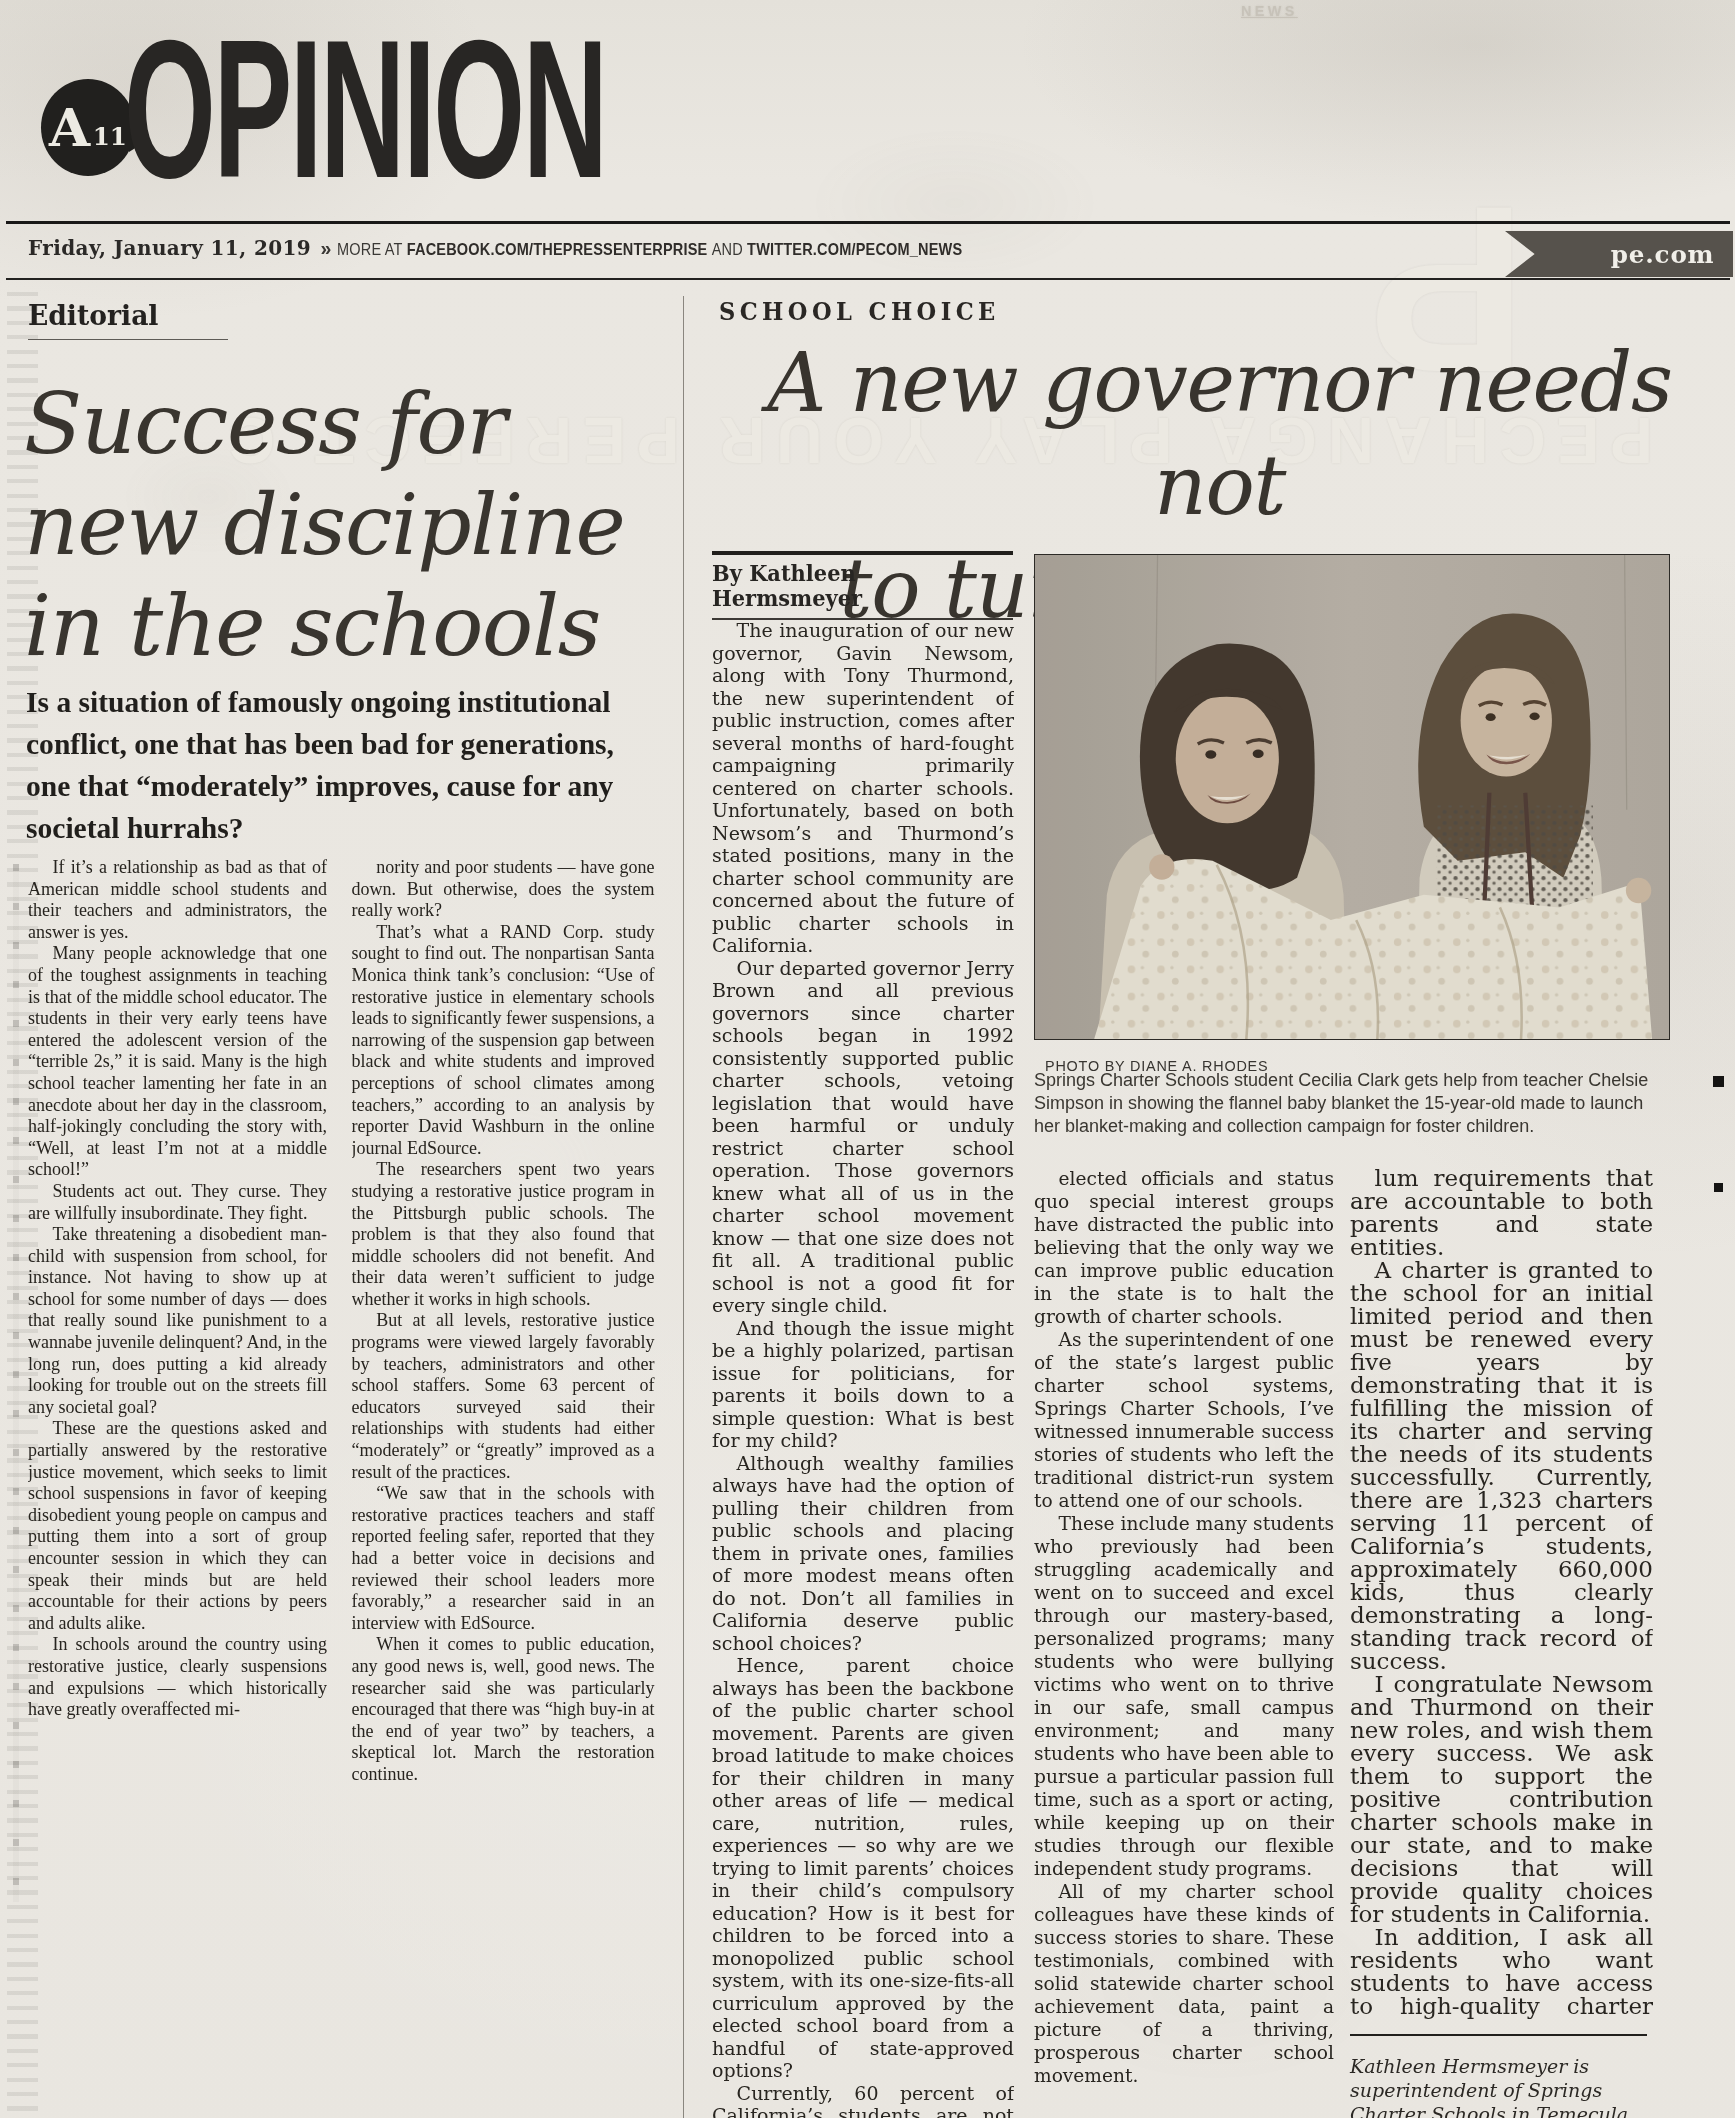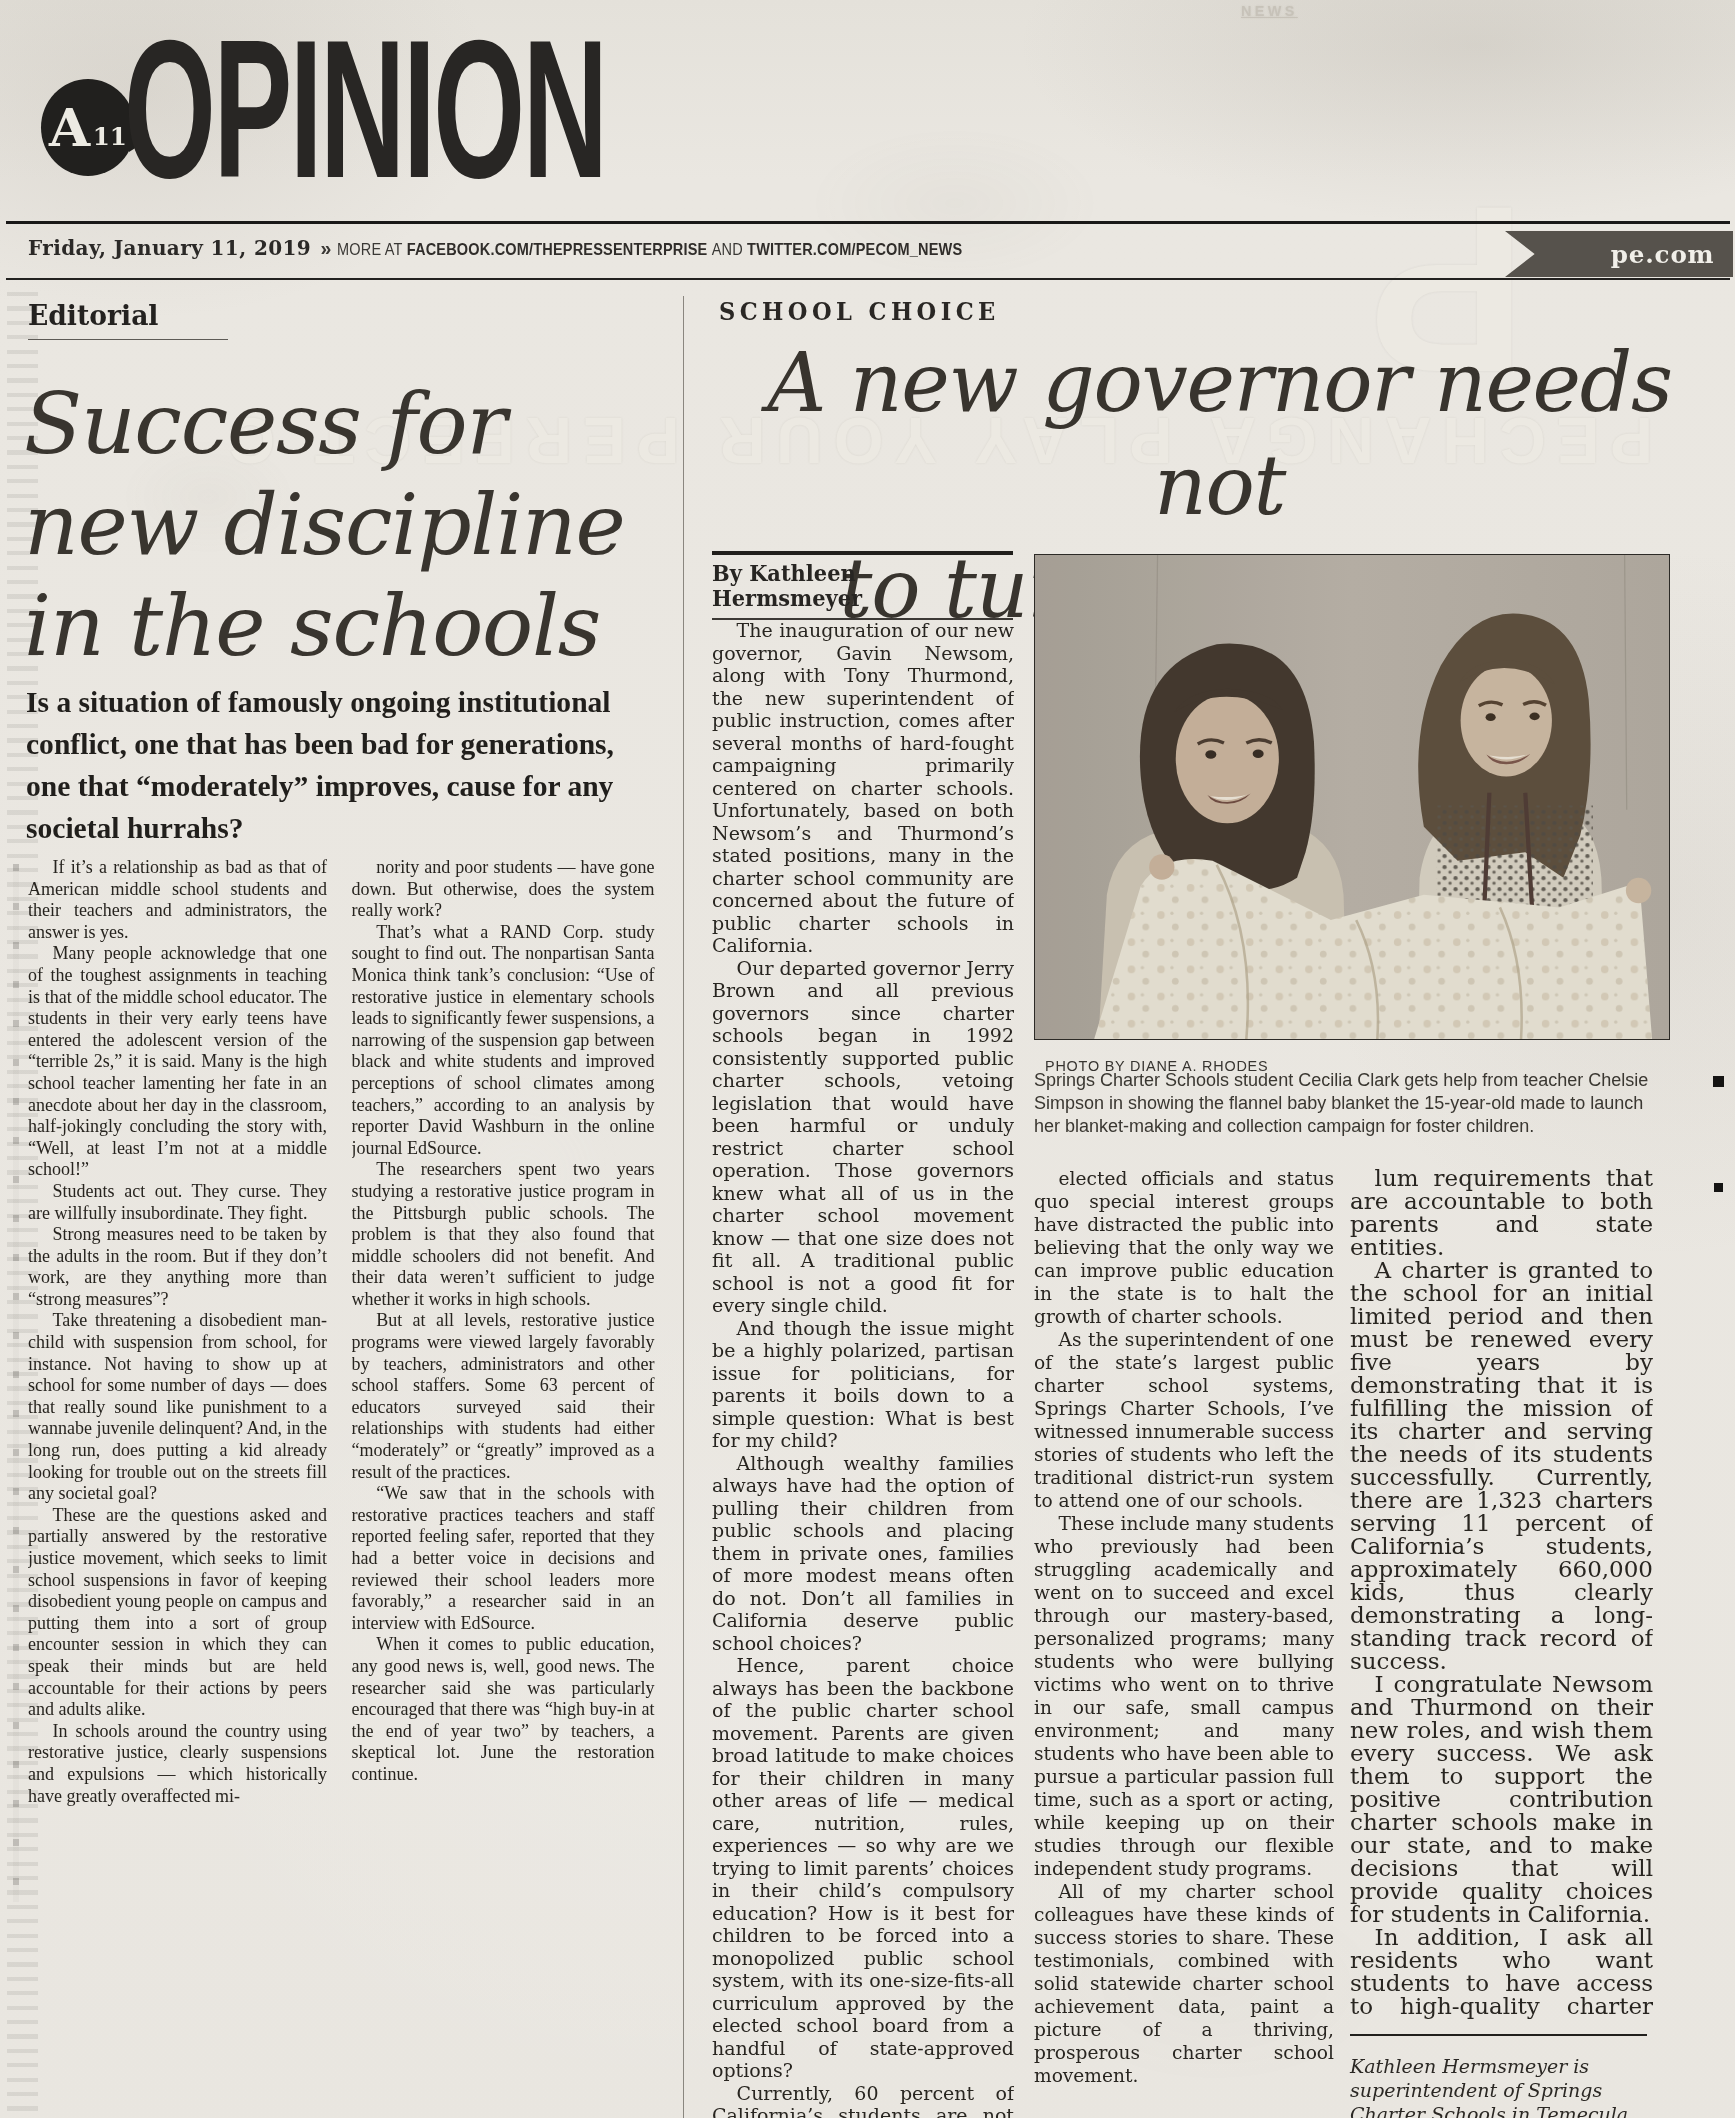--- a/index.html
+++ b/index.html
@@ -154,32 +154,31 @@
       <span style="display:block">Success for</span>
       <span style="display:block">new discipline</span>
       <span style="display:block">in the schools</span>
     </h3>
     <p class="ed-subhead">Is a situation of famously ongoing institutional conflict, one that has been bad for generations, one that “moderately” improves, cause for any societal hurrahs?</p>
     <div class="ed-cols">
       <div class="ed-col ed-col-1">
           <p>If it’s a relationship as bad as that of American middle school students and their teachers and administrators, the answer is yes.</p>
           <p>Many people acknowledge that one of the toughest assignments in teaching is that of the middle school educator. The students in their very early teens have entered the adolescent version of the “terrible 2s,” it is said. Many is the high school teacher lamenting her fate in an anecdote about her day in the classroom, half-jokingly concluding the story with, “Well, at least I’m not at a middle school!”</p>
           <p>Students act out. They curse. They are willfully insubordinate. They fight.</p>
-          <p>Strong measures need to be taken by the adults in the room. But if they don’t work, are they anything more than “strong measures”?</p>
           <p>Take threatening a disobedient man-child with suspension from school, for instance. Not having to show up at school for some number of days — does that really sound like punishment to a wannabe juvenile delinquent? And, in the long run, does putting a kid already looking for trouble out on the streets fill any societal goal?</p>
           <p>These are the questions asked and partially answered by the restorative justice movement, which seeks to limit school suspensions in favor of keeping disobedient young people on campus and putting them into a sort of group encounter session in which they can speak their minds but are held accountable for their actions by peers and adults alike.</p>
           <p>In schools around the country using restorative justice, clearly suspensions and expulsions — which historically have greatly overaffected mi-</p>
         </div>
       <div class="ed-col ed-col-2">
           <p>nority and poor students — have gone down. But otherwise, does the system really work?</p>
           <p>That’s what a RAND Corp. study sought to find out. The nonpartisan Santa Monica think tank’s conclusion: “Use of restorative justice in elementary schools leads to significantly fewer suspensions, a narrowing of the suspension gap between black and white students and improved perceptions of school climates among teachers,” according to an analysis by reporter David Washburn in the online journal EdSource.</p>
           <p>The researchers spent two years studying a restorative justice program in the Pittsburgh public schools. The problem is that they also found that middle schoolers did not benefit. And their data weren’t sufficient to judge whether it works in high schools.</p>
           <p>But at all levels, restorative justice programs were viewed largely favorably by teachers, administrators and other school staffers. Some 63 percent of educators surveyed said their relationships with students had either “moderately” or “greatly” improved as a result of the practices.</p>
           <p>“We saw that in the schools with restorative practices teachers and staff reported feeling safer, reported that they had a better voice in decisions and reviewed their school leaders more favorably,” a researcher said in an interview with EdSource.</p>
-          <p>When it comes to public education, any good news is, well, good news. The researcher said she was particularly encouraged that there was “high buy-in at the end of year two” by teachers, a skeptical lot. June the restoration continue.</p>
+          <p>When it comes to public education, any good news is, well, good news. The researcher said she was particularly encouraged that there was “high buy-in at the end of year two” by teachers, a skeptical lot. March the restoration continue.</p>
         </div>
     </div>
 
   </section>
 
   <section>
     <h2 class="sc-label">SCHOOL CHOICE</h2>
     <h3 class="sc-headline">
       <span style="display:block">A new governor needs not</span>
       <span style="display:block">to turn his back on charters</span>

